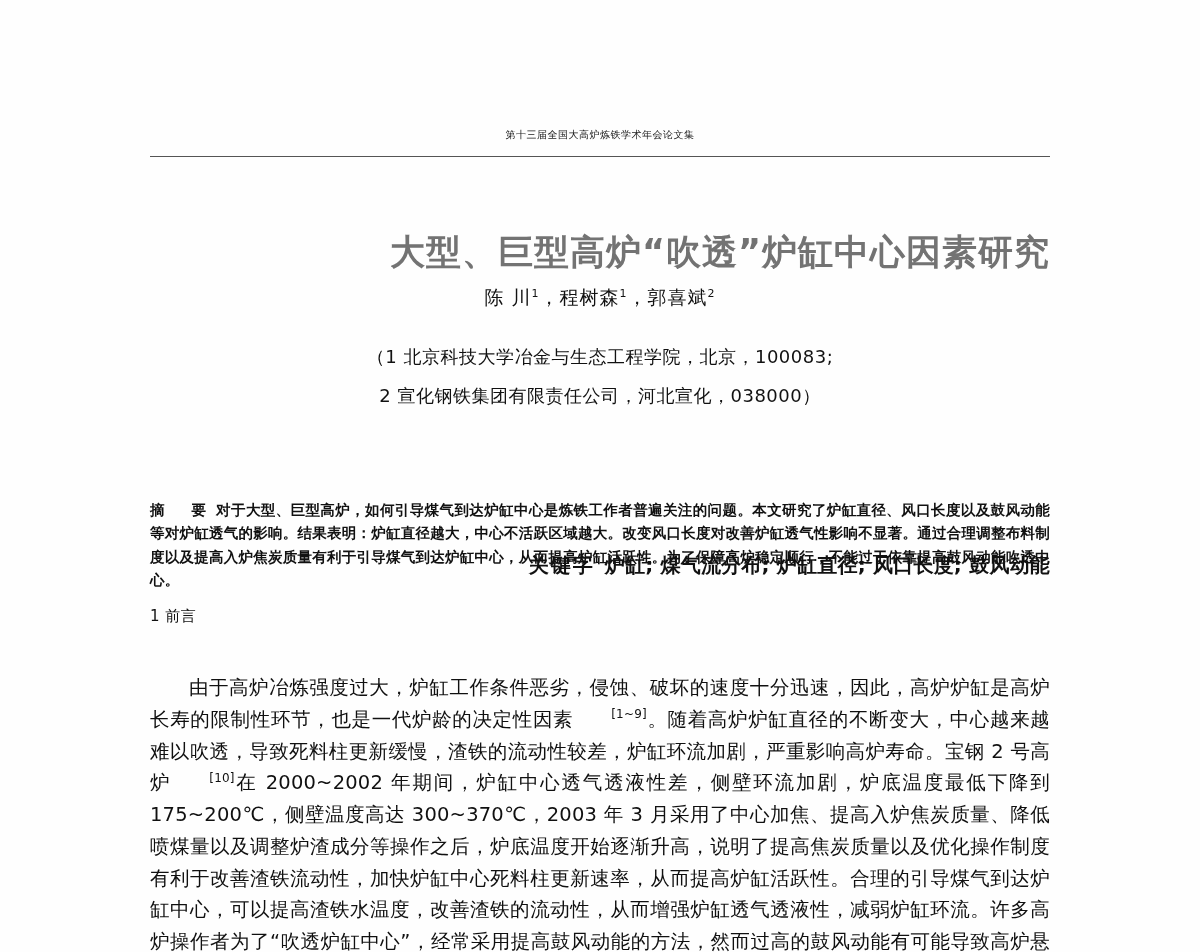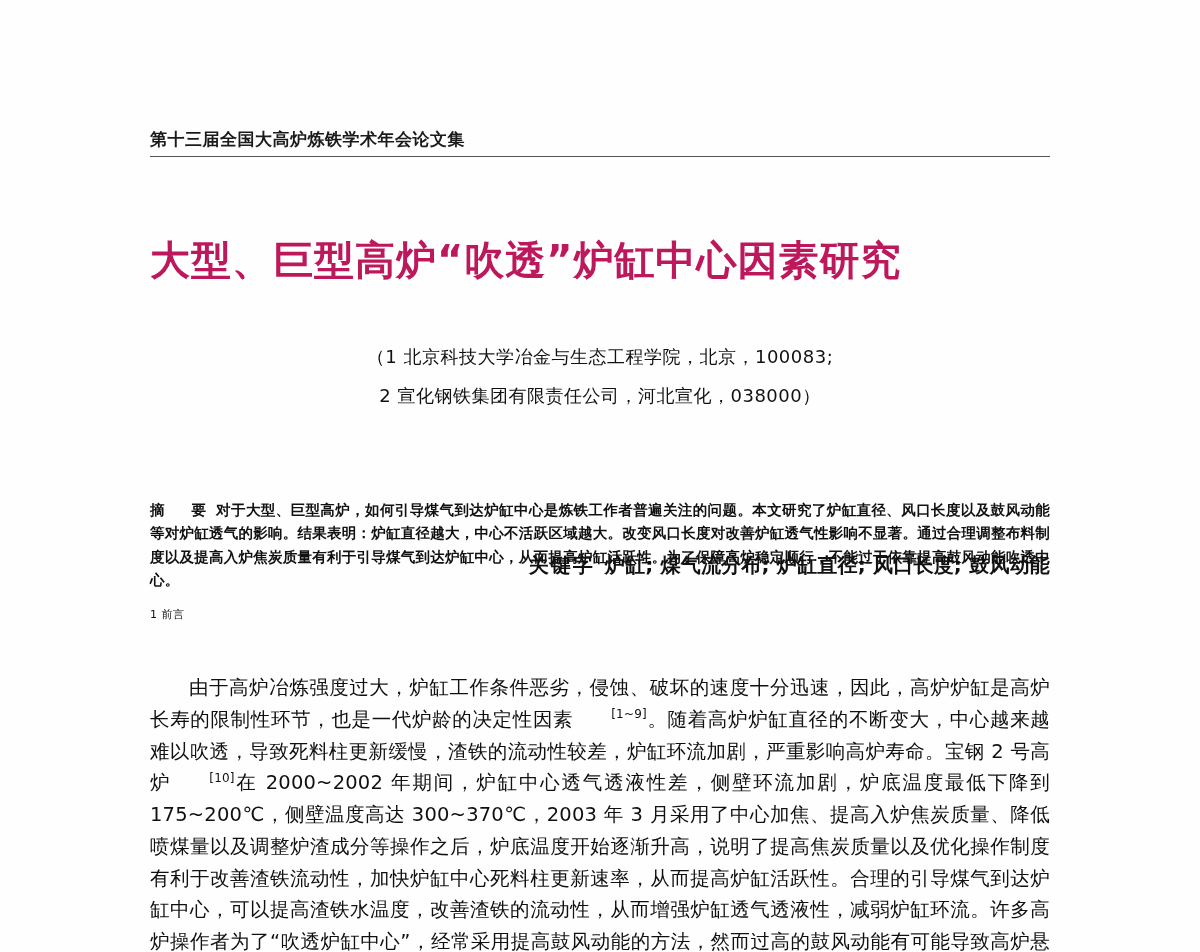--- a/index.html
+++ b/index.html
@@ -20,45 +20,46 @@
     height: 952px;
     background: #fefefe;
   }
 
   
   .running-head {
     position: absolute;
     top: 128px;
     left: 150px;
     width: 900px;
-    font-size: 17px;
-    font-weight: bold;
+    text-align: center;
+    font-size: 10px;
+    font-weight: normal;
     letter-spacing: 0.5px;
     color: #1a1a1a;
   }
   .head-rule {
     position: absolute;
     top: 156px;
     left: 150px;
     width: 900px;
     height: 1px;
     background: #555;
   }
 
   
   .title {
     position: absolute;
     top: 206px;
     left: 150px;
     width: 900px;
-    text-align: left;
-    font-size: 40px;
+    text-align: right;
+    font-size: 35px;
     font-weight: bold;
     letter-spacing: 1px;
-    color: #be185d;
+    color: #737373;
   }
 
   
   .authors {
     position: absolute;
     top: 285px;
     left: 150px;
     width: 900px;
     text-align: center;
     font-size: 19px;
@@ -110,21 +111,21 @@
   .keywords .lbl {
     letter-spacing: 2px;
     margin-right: 10px;
   }
 
   
   .section-head {
     position: absolute;
     top: 607px;
     left: 150px;
-    font-size: 11px;
+    font-size: 15px;
     letter-spacing: 0.5px;
   }
 
   
   .body-text {
     position: absolute;
     top: 672px;
     left: 150px;
     width: 900px;
     font-size: 19.5px;
@@ -147,20 +148,23 @@
 </head>
 <body>
 
 <div class="page">
 
   <div class="running-head">第十三届全国大高炉炼铁学术年会论文集</div>
   <div class="head-rule"></div>
 
   <h1 class="title">大型、巨型高炉“吹透”炉缸中心因素研究</h1>
 
+  <div class="authors">
+    <span><span>陈  川</span><sup>1</sup></span><span>，</span><span><span>程树森</span><sup>1</sup></span><span>，</span><span><span>郭喜斌</span><sup>2</sup></span>
+  </div>
 
   <div class="affil affil-1">（1 北京科技大学冶金与生态工程学院，北京，100083;</div>
   <div class="affil affil-2">2 宣化钢铁集团有限责任公司，河北宣化，038000）</div>
 
   <div class="abstract">
     <span class="lbl">摘　要</span><span>对于大型、巨型高炉，如何引导煤气到达炉缸中心是炼铁工作者普遍关注的问题。本文研究了炉缸直径、风口长度以及鼓风动能等对炉缸透气的影响。结果表明：炉缸直径越大，中心不活跃区域越大。改变风口长度对改善炉缸透气性影响不显著。通过合理调整布料制度以及提高入炉焦炭质量有利于引导煤气到达炉缸中心，从而提高炉缸活跃性。为了保障高炉稳定顺行，不能过于依靠提高鼓风动能吹透中心。</span>
   </div>
 
   <div class="keywords">
     <span class="lbl">关键字</span><span>炉缸; 煤气流分布; 炉缸直径; 风口长度; 鼓风动能</span>

